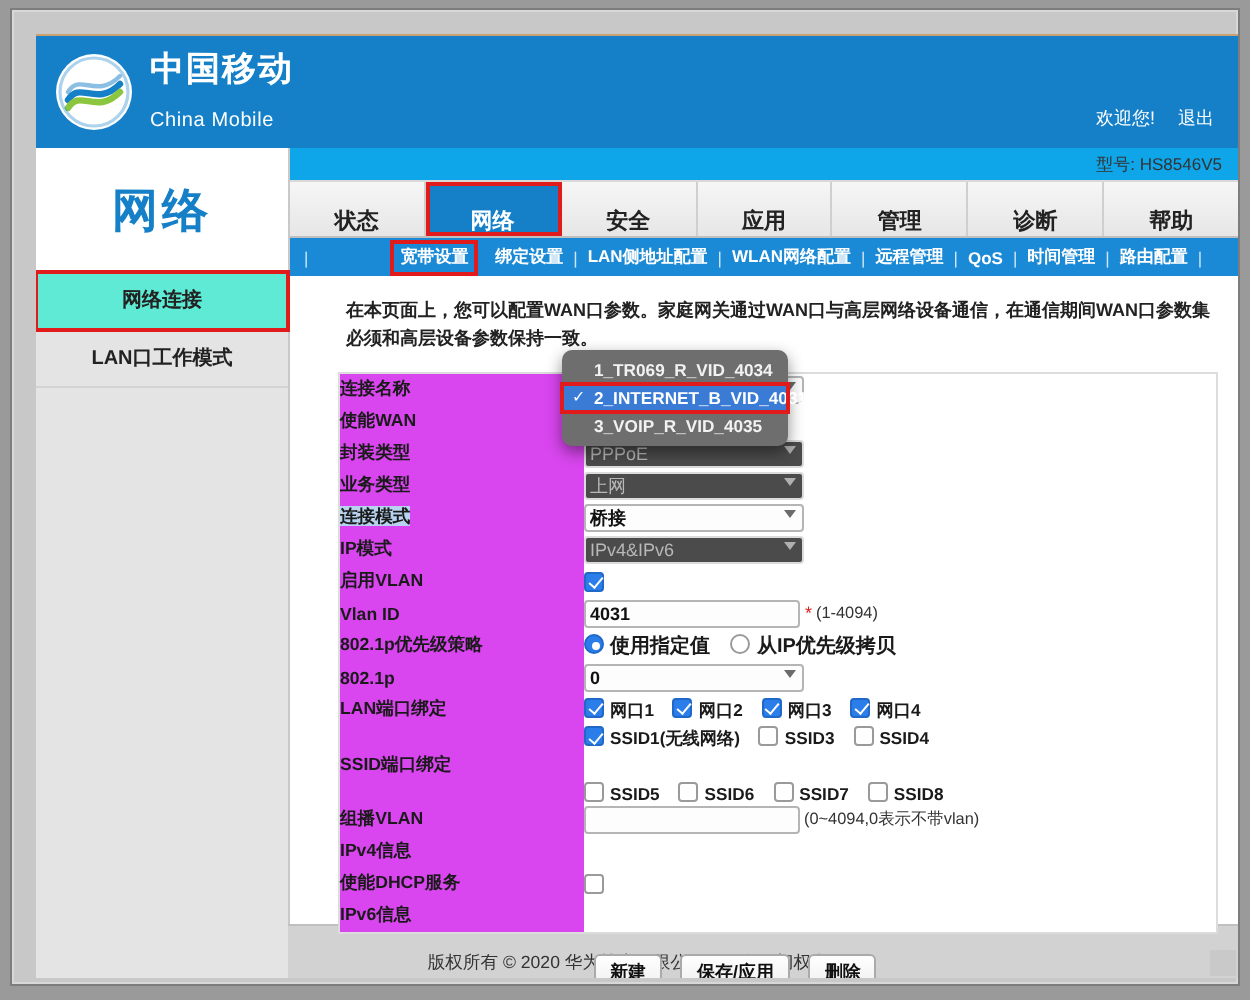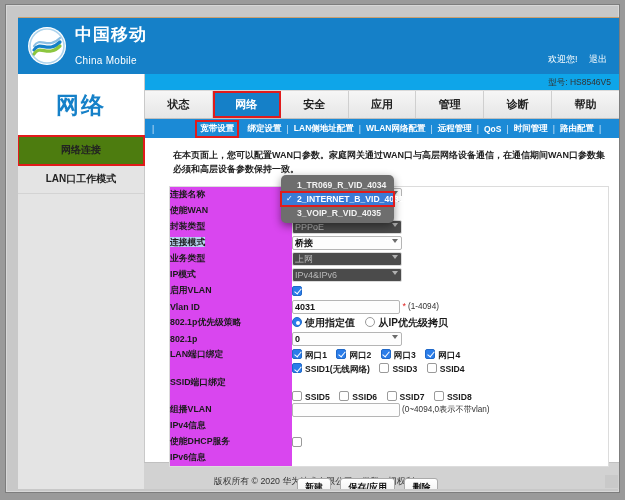--- a/index.html
+++ b/index.html
@@ -84,21 +84,21 @@
   .sidebar-list { background:#e4e4e4; height: 100%; }
   .sidebar-item {
     font-size: 10px; font-weight: bold; color: #222;
     text-align: center;
     padding: 7px 0;
     background: #e4e4e4;
     border-bottom: 1px solid #d3d3d3;
     position: relative;
   }
   .sidebar-item.selected {
-    background: #4d7c0f;
+    background: #5eead4;
     outline: 2px solid #e11b1b;
     outline-offset: -1px;
     z-index: 3;
   }
 
   
   .main { flex: 1; position: relative; background:#fff; }
   .model-row {
     height: 17px;
     border-bottom: 1px solid #d9d9d9;
@@ -112,21 +112,21 @@
 
   
   .tabstrip {
     display:flex;
     background:#ebebeb;
     border-bottom: 1px solid #bfbfbf;
     height: 28px;
   }
   .tab {
     flex: 1;
-    display:flex; align-items:center; justify-content:center;
+    display:flex; align-items:flex-end; justify-content:center;
     font-size: 11px; font-weight: bold; color:#222;
     border-right: 1px solid #cfcfcf;
     background: linear-gradient(#f6f6f6,#e6e6e6);
     position: relative;
   }
   .tab:last-child { border-right: none; }
   .tab.active {
     background: #1580c8;
     color: #ffffff;
     outline: 2px solid #e11b1b;
@@ -437,39 +437,39 @@
                     <span class="selwrap dim">
                       <select class="ctl dim" disabled="">
                         <option>PPPoE</option>
                       </select>
                       <span class="chev"></span>
                     </span>
                   </td>
                 </tr>
 
                 <tr>
+                  <td class="lbl">业务类型</td>
+                  <td class="val">
+                    <span class="selwrap dim">
+                      <select class="ctl dim" disabled="">
+                        <option>上网</option>
+                      </select>
+                      <span class="chev"></span>
+                    </span>
+                  </td>
+                </tr>
+
+                <tr>
                   <td class="lbl">
                     <span class="sel-text">连接模式</span>
                   </td>
                   <td class="val">
                     <span class="selwrap">
                       <select class="ctl strong">
                         <option>桥接</option>
-                      </select>
-                      <span class="chev"></span>
-                    </span>
-                  </td>
-                </tr>
-
-                <tr>
-                  <td class="lbl">业务类型</td>
-                  <td class="val">
-                    <span class="selwrap dim">
-                      <select class="ctl dim" disabled="">
-                        <option>上网</option>
                       </select>
                       <span class="chev"></span>
                     </span>
                   </td>
                 </tr>
 
                 <tr>
                   <td class="lbl">IP模式</td>
                   <td class="val">
                     <span class="selwrap dim">

